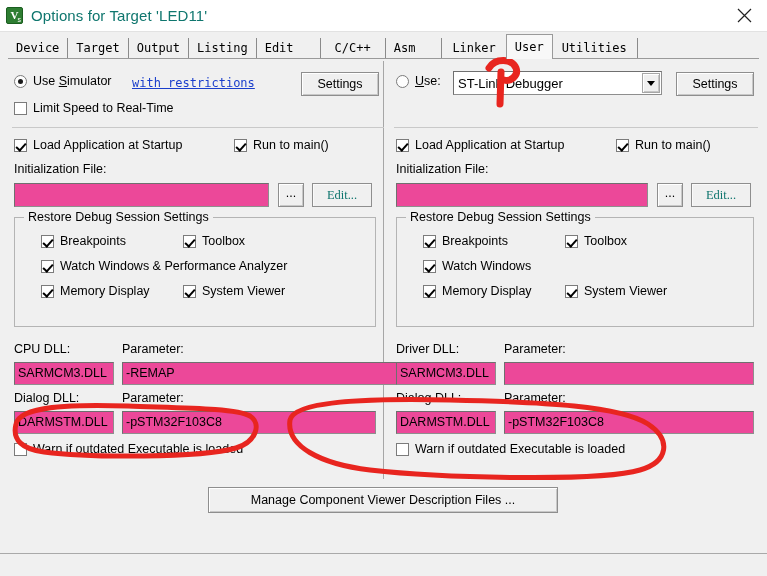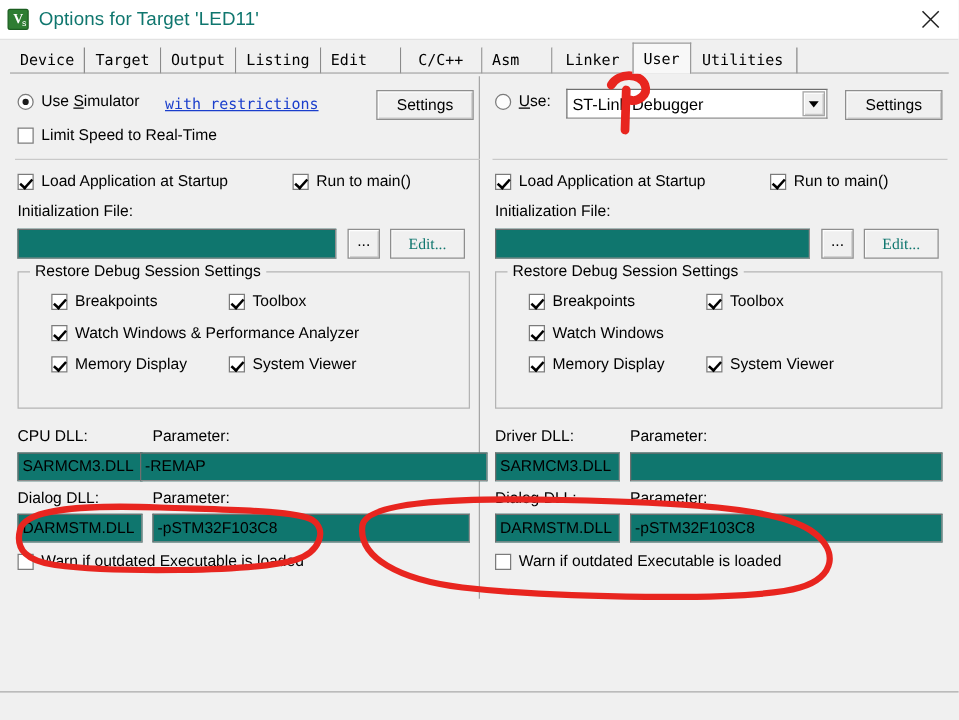--- a/index.html
+++ b/index.html
@@ -118,21 +118,21 @@
 
   .btn {
     background:#f0f0f0; border:1px solid #8e8e8e;
     box-shadow: inset 1px 1px 0 #ffffff, inset -1px -1px 0 #c8c8c8;
     text-align:center; cursor:default; color:#000;
     font-size:12.5px;
   }
   .btn.dis { color:#0f766e; box-shadow: inset 1px 1px 0 #fafafa; font-family: Liberation Serif, serif; }
 
   .tf {
-    background:#0f766e;
+    background:#ec4899;
     border:1px solid #8e8e8e;
     border-top-color:#6f6f6f; border-left-color:#6f6f6f;
     padding:2px 3px; overflow:hidden; white-space:nowrap;
     font-size:12.5px; line-height:16px; color:#000;
   }
 
   .combo {
     background:#fff; border:1px solid #8e8e8e;
     border-top-color:#6f6f6f; border-left-color:#6f6f6f;
     display:flex; align-items:center; position:relative;
@@ -256,21 +256,21 @@
         </div>
         <div class="row" style="left:168px; top:66px; display:flex; align-items:center;">
           <span class="cbx on"></span>
           <span class="lbl">System Viewer</span>
         </div>
       </div>
 
       <div class="row" style="left:2px; top:283px;">CPU DLL:</div>
       <div class="row" style="left:110px; top:283px;">Parameter:</div>
       <div class="tf row" style="left:2px; top:303px; width:100px; height:23px;">SARMCM3.DLL</div>
-      <div class="tf row" style="left:100px; top:303px; width:278px; height:23px;">-REMAP</div>
+      <div class="tf row" style="left:110px; top:303px; width:278px; height:23px;">-REMAP</div>
 
       <div class="row" style="left:2px; top:332px;">Dialog DLL:</div>
       <div class="row" style="left:110px; top:332px;">Parameter:</div>
       <div class="tf row" style="left:2px; top:352px; width:100px; height:23px;">DARMSTM.DLL</div>
       <div class="tf row" style="left:110px; top:352px; width:254px; height:23px;">-pSTM32F103C8</div>
 
       <div class="row" style="left:2px; top:383px; display:flex; align-items:center;">
         <span class="cbx"></span>
         <span class="lbl">Warn if outdated Executable is loaded</span>
       </div>
@@ -341,20 +341,21 @@
       <div class="tf row" style="left:2px; top:352px; width:100px; height:23px;">DARMSTM.DLL</div>
       <div class="tf row" style="left:110px; top:352px; width:250px; height:23px;">-pSTM32F103C8</div>
 
       <div class="row" style="left:2px; top:383px; display:flex; align-items:center;">
         <span class="cbx"></span>
         <span class="lbl">Warn if outdated Executable is loaded</span>
       </div>
     </div>
   </div>
 
+  <div class="btn" style="position:absolute; left:208px; top:428px; width:350px; height:26px; line-height:24px;">Manage Component Viewer Description Files ...</div>
 
   <div class="bottomsep"></div>
 
 </div>
 
 <svg class="ann" viewBox="0 0 767 576">
 
   <g fill="none" stroke="#e8251f" stroke-width="7" stroke-linecap="round" stroke-linejoin="round">
     <path d="M500 104 L501 72"></path>
     <path d="M489 68 C495 58, 512 58, 516 68 C519 76, 510 82, 504 80"></path>

